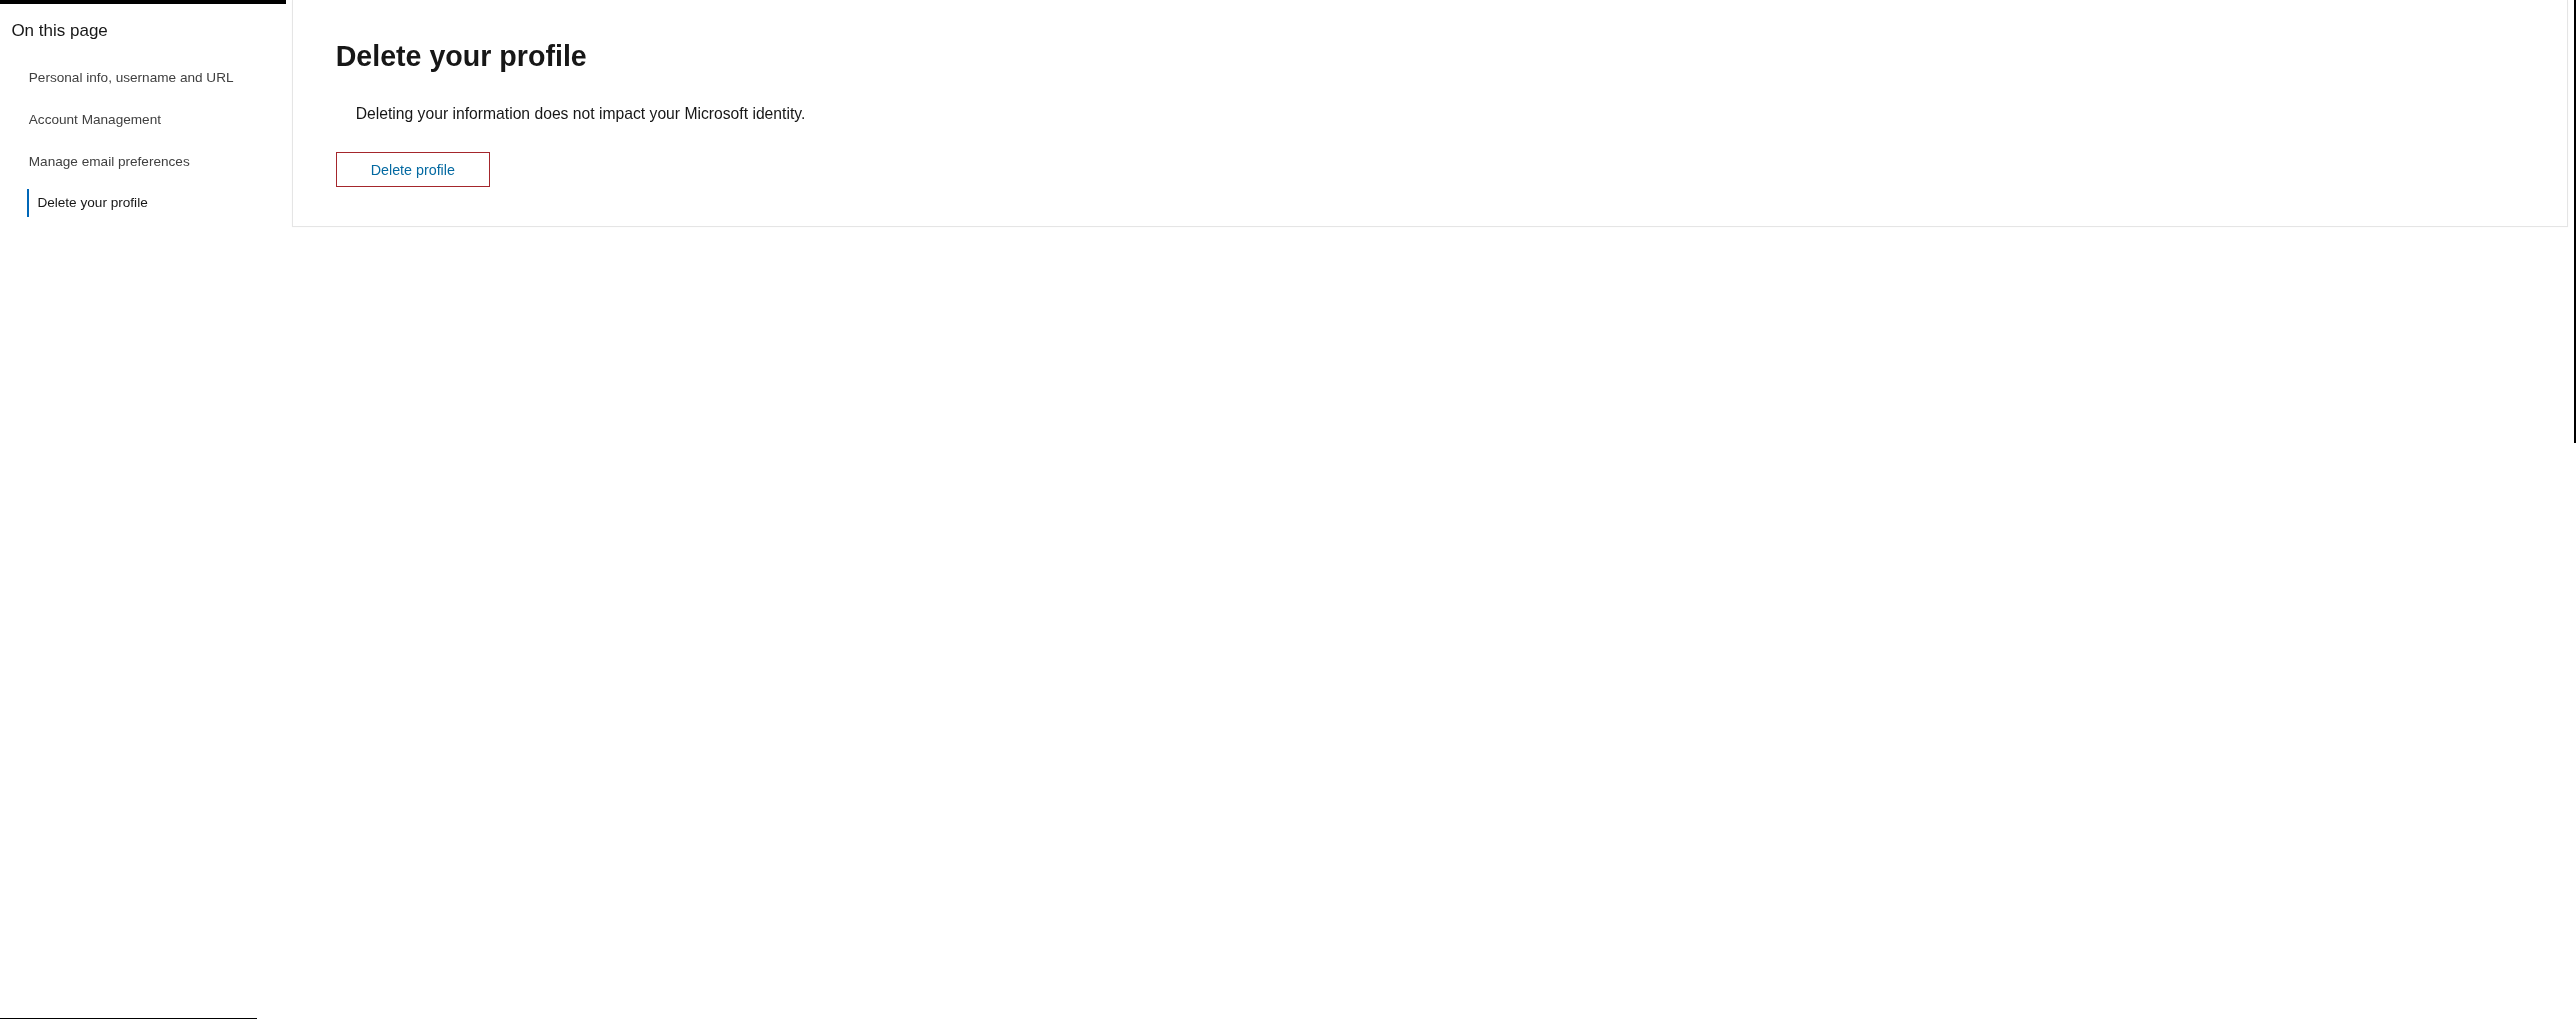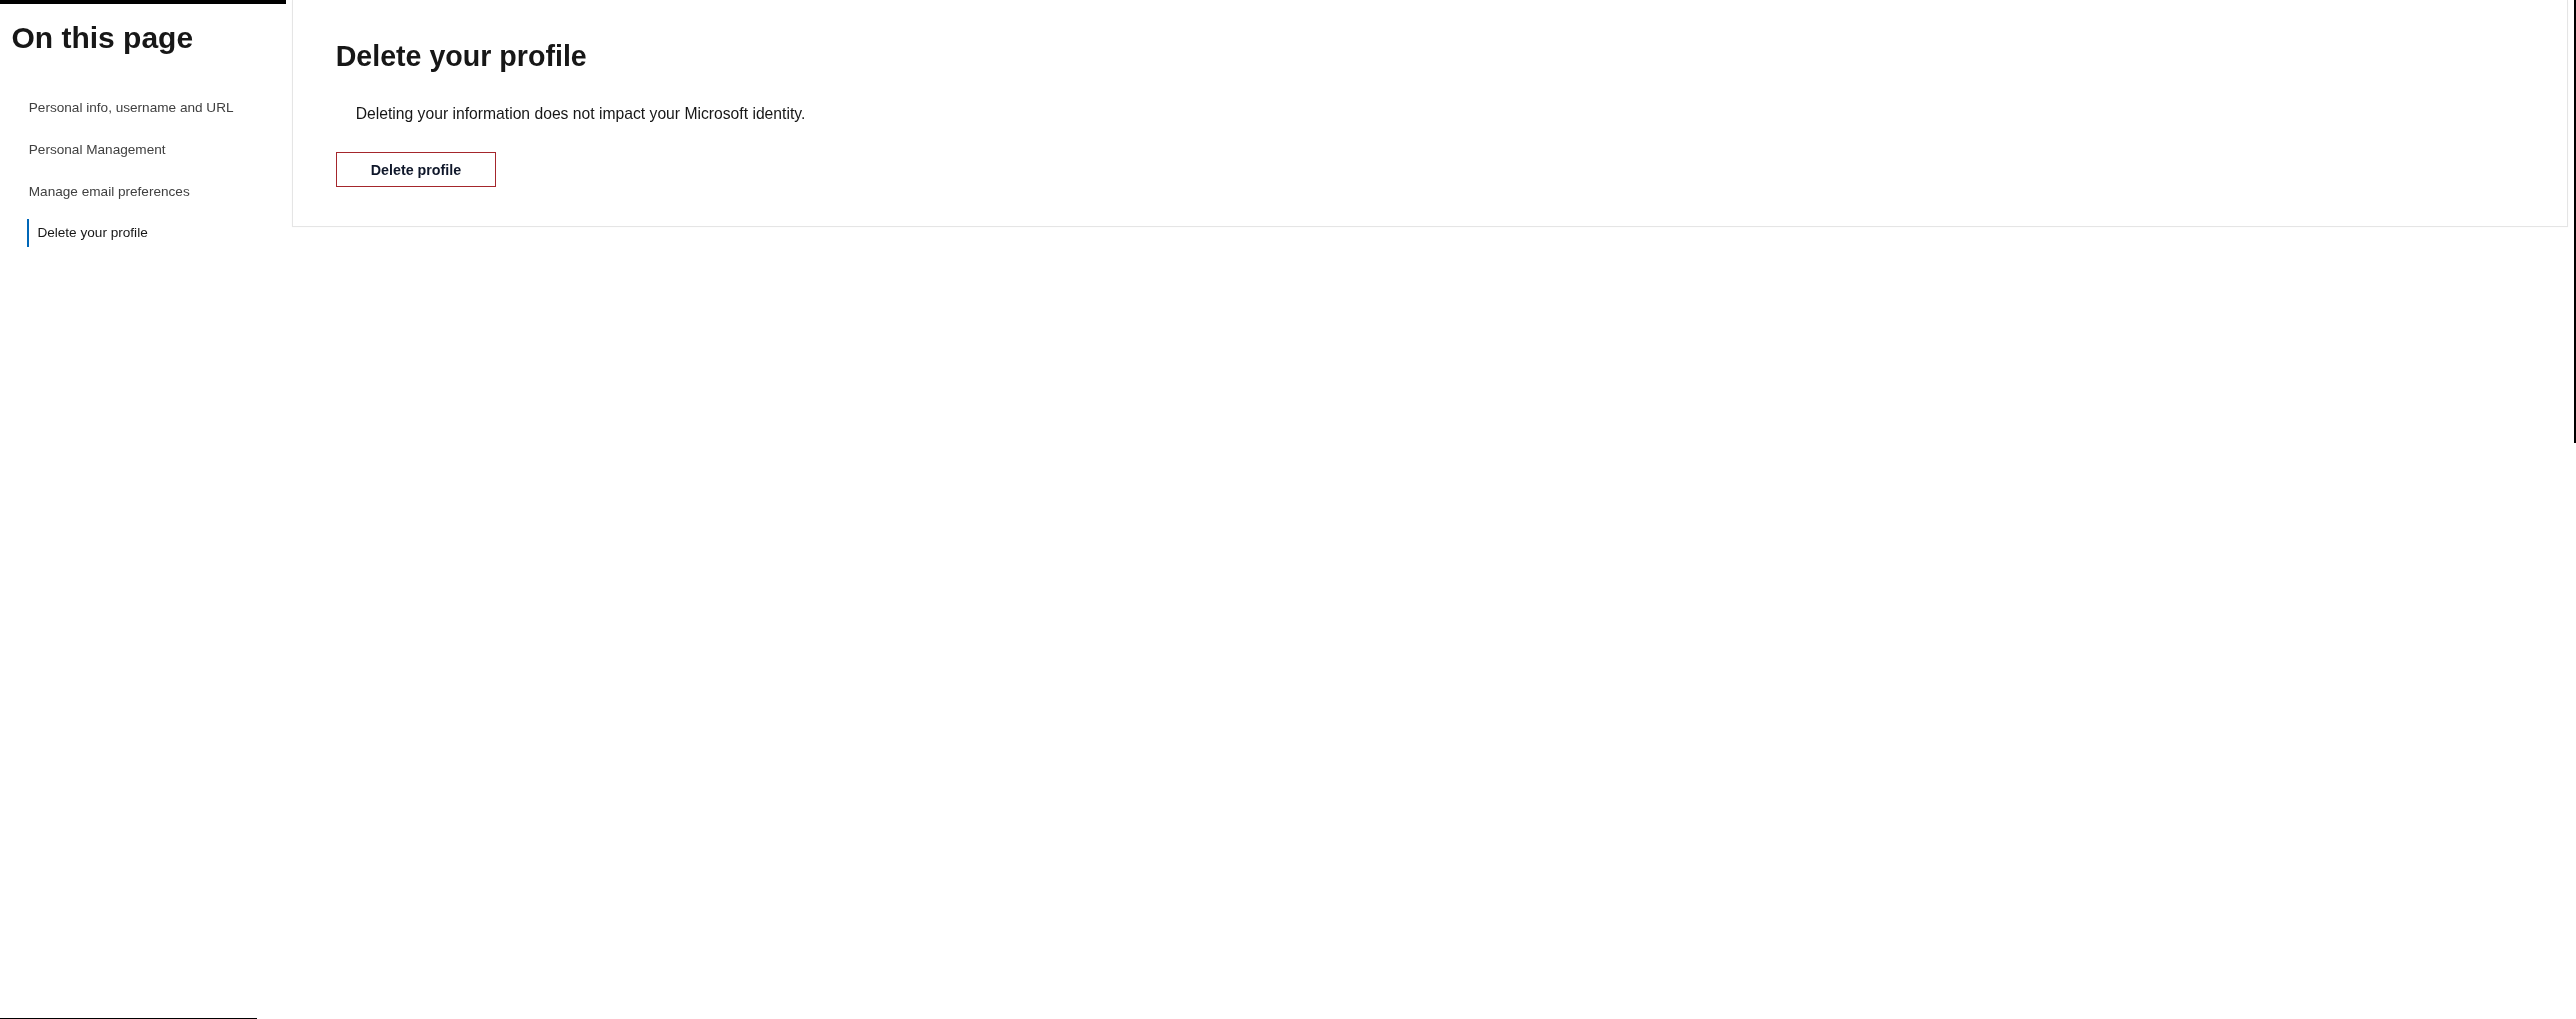--- a/index.html
+++ b/index.html
@@ -23,24 +23,24 @@
     }
     .topbar-strip {
       height: 3.6px;
       background: #000000;
       width: 100%;
     }
     .sidebar-inner {
       padding: 17px 11.4px 0 11.4px;
     }
     .sidebar-title {
-      font-size: 30px;
-      font-weight: 700;
+      font-size: 17px;
+      font-weight: 400;
       color: #171717;
-      margin-bottom: 32px;
+      margin-bottom: 16px;
     }
     .sidebar-nav {
       list-style: none;
     }
     .sidebar-item {
       font-size: 13.6px;
       color: #404040;
       padding: 11.4px 0 11.4px 1.4px;
       cursor: pointer;
       line-height: 1.4;
@@ -91,44 +91,44 @@
       font-size: 15.7px;
       color: #171717;
       margin-bottom: 27px;
       line-height: 1.5;
       margin-left: 20px;
     }
     .btn-danger-outline {
       display: inline-block;
       border: 0.7px solid #a4262c;
       background: #ffffff;
-      color: #0f172a;
+      color: #0369a1;
       font-size: 14.3px;
-      font-weight: 700;
+      font-weight: 400;
       padding: 8.6px 34px;
       cursor: pointer;
       font-family: inherit;
     }
     .right-edge {
       width: 2.1px;
       background: #000;
       height: 443px;
       flex-shrink: 0;
     }
   </style>
 </head>
 <body>
 
 <aside class="sidebar">
   <div class="topbar-strip"></div>
   <div class="sidebar-inner">
     <h2 class="sidebar-title">On this page</h2>
     <ul class="sidebar-nav">
       <li class="sidebar-item">Personal info, username and URL</li>
-      <li class="sidebar-item">Personal Management</li>
+      <li class="sidebar-item">Account Management</li>
       <li class="sidebar-item">Manage email preferences</li>
       <li class="sidebar-item active">Delete your profile</li>
     </ul>
   </div>
   <div class="sidebar-bottom-line"></div>
 </aside>
 
 <main class="main-wrap">
   <div class="main-card">
     <h1 class="page-heading">Delete your profile</h1>

